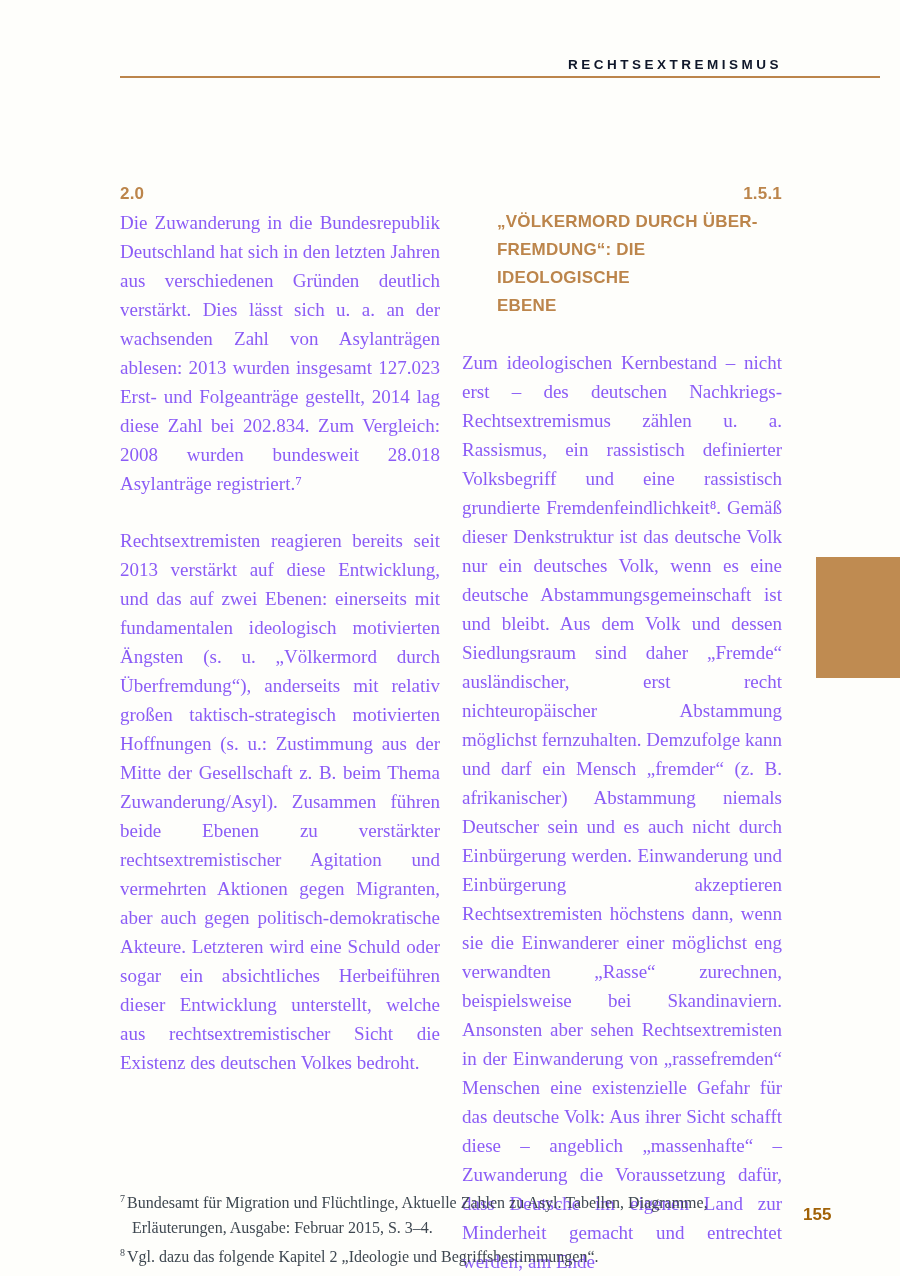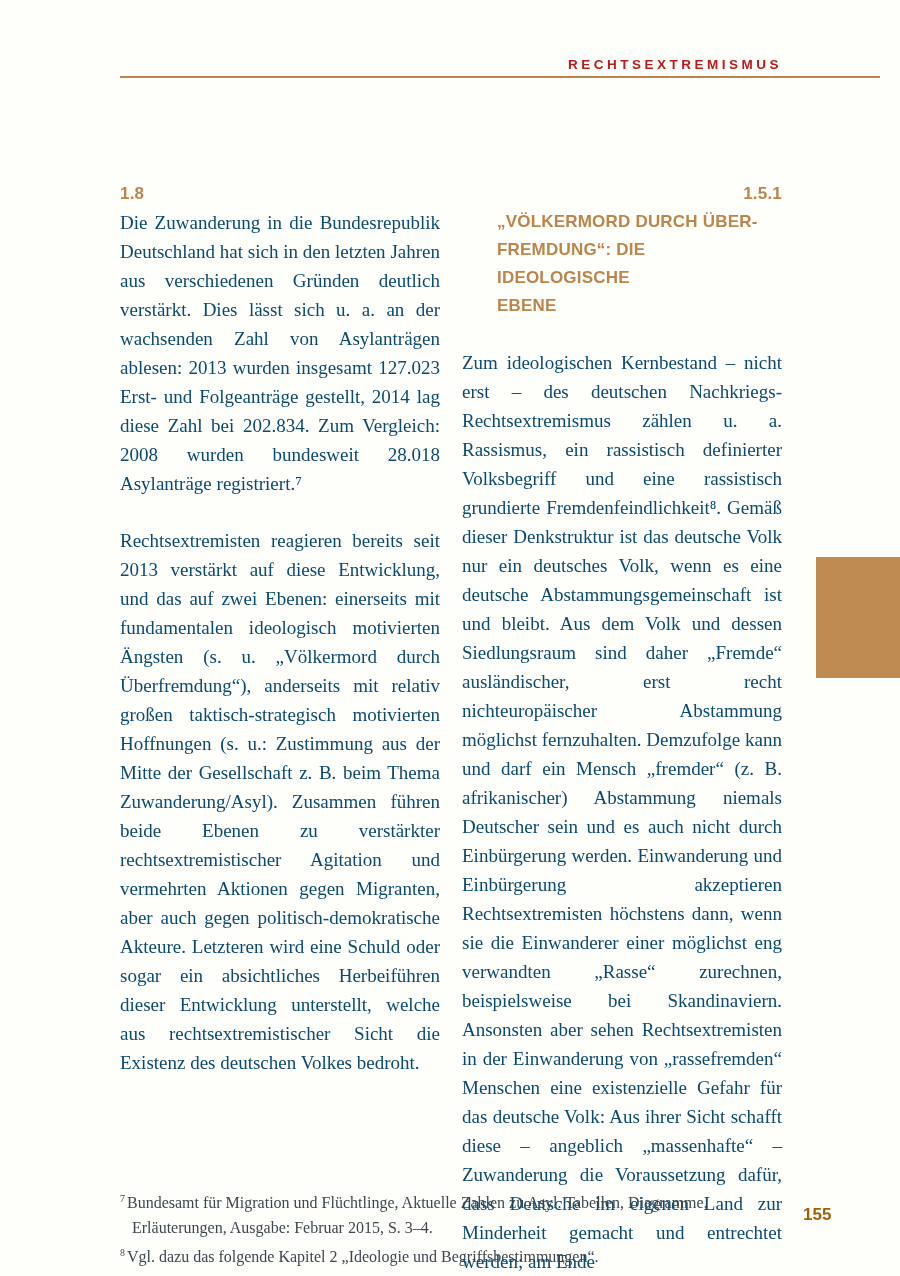--- a/index.html
+++ b/index.html
@@ -15,21 +15,21 @@
 
   
   .running-header {
     position: absolute;
     top: 57px; left: 120px; width: 662px;
     text-align: right;
     font-family: "Liberation Sans", sans-serif;
     font-weight: bold;
     font-size: 13.5px;
     letter-spacing: 3.5px;
-    color: #b91c1c;
+    color: #0f172a;
   }
   .header-rule {
     position: absolute;
     top: 76px; left: 120px; width: 760px; height: 2px;
     background: #bc854b;
   }
 
   
   .columns {
     position: absolute;
@@ -54,21 +54,21 @@
     position: absolute;
     left: 0; top: 0;
   }
   .heading .num-block { display: block; text-align: right; }
   .heading .htext { white-space: pre-line; }
 
   .body-text p {
     font-size: 19px;
     line-height: 29px;
     text-align: justify;
-    color: #0c4a6e;
+    color: #8b5cf6;
     margin-top: 28px;
   }
 
   
   .side-tab {
     position: absolute;
     top: 557px; right: 0;
     width: 84px; height: 121px;
     background: #bf8b51;
   }
@@ -102,21 +102,21 @@
 
 <div class="page">
 
   <div class="running-header">RECHTSEXTREMISMUS</div>
   <div class="header-rule"></div>
 
   <div class="columns">
 
     <section class="col">
       <h2 class="heading">
-        <span class="num-hang">1.8</span>
+        <span class="num-hang">2.0</span>
       </h2>
       <div class="body-text">
         <p>Die Zuwanderung in die Bundesrepublik Deutschland hat sich in den letzten Jahren aus verschiedenen Gründen deutlich verstärkt. Dies lässt sich u. a. an der wachsenden Zahl von Asylanträgen ablesen: 2013 wurden insgesamt 127.023 Erst- und Folgeanträge gestellt, 2014 lag diese Zahl bei 202.834. Zum Vergleich: 2008 wurden bundesweit 28.018 Asylanträge registriert.⁷</p>
         <p>Rechtsextremisten reagieren bereits seit 2013 verstärkt auf diese Entwicklung, und das auf zwei Ebenen: einerseits mit fundamentalen ideologisch motivierten Ängsten (s. u. „Völkermord durch Überfremdung“), anderseits mit relativ großen taktisch-strategisch motivierten Hoffnungen (s. u.: Zustimmung aus der Mitte der Gesellschaft z. B. beim Thema Zuwanderung/Asyl). Zusammen führen beide Ebenen zu verstärkter rechtsextremistischer Agitation und vermehrten Aktionen gegen Migranten, aber auch gegen politisch-demokratische Akteure. Letzteren wird eine Schuld oder sogar ein absichtliches Herbeiführen dieser Entwicklung unterstellt, welche aus rechtsextremistischer Sicht die Existenz des deutschen Volkes bedroht.</p>
       </div>
     </section>
 
     <section class="col">
       <h2 class="heading">
         <span class="num-block">1.5.1</span>

